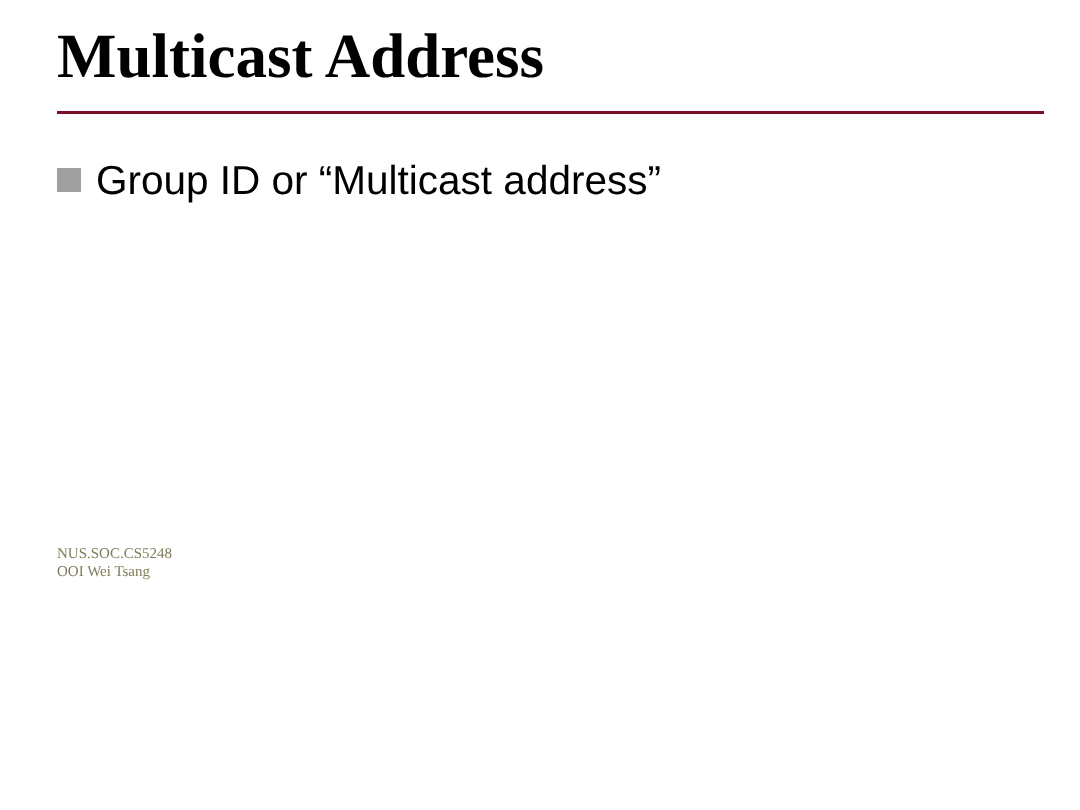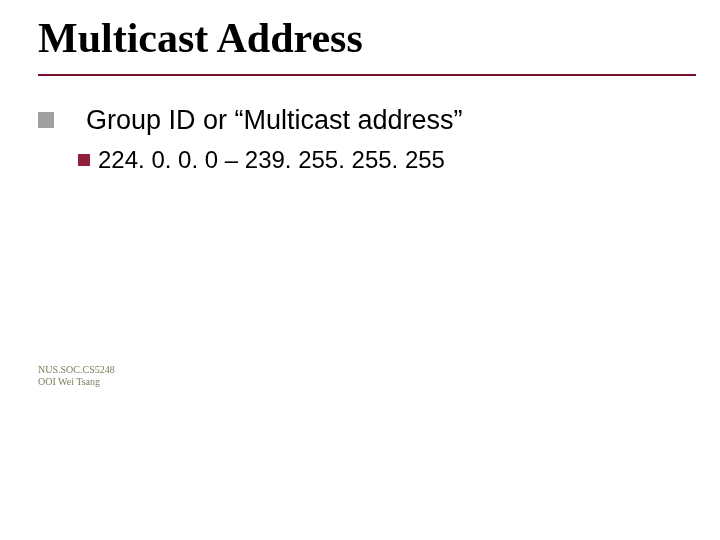--- a/index.html
+++ b/index.html
@@ -55,21 +55,20 @@
     height: 12px;
     background: #91203a;
     margin-right: 8px;
     margin-top: 8px;
     flex: 0 0 auto;
   }
   .text1 {
     font-size: 27px;
     color: #000;
     line-height: 1.2;
-    margin-left: 22px;
   }
   .text2 {
     font-size: 24px;
     color: #000;
     line-height: 1.2;
   }
   .footer {
     position: absolute;
     left: 38px;
     bottom: 24px;
@@ -83,23 +82,19 @@
 <body>
 
 <div class="slide">
   <h1 class="title">Multicast Address</h1>
 
   <div class="content">
     <div class="level1">
       <div class="bullet1"></div>
       <div class="text1">Group ID or “Multicast address”</div>
     </div>
-    <div class="level2">
-      <div class="bullet2"></div>
-      <div class="text2">224. 0. 0. 0 – 239. 255. 255. 255</div>
-    </div>
   </div>
 
   <div class="footer">
     <div>NUS.SOC.CS5248</div>
     <div>OOI Wei Tsang</div>
   </div>
 </div>
 
 </body></html>

